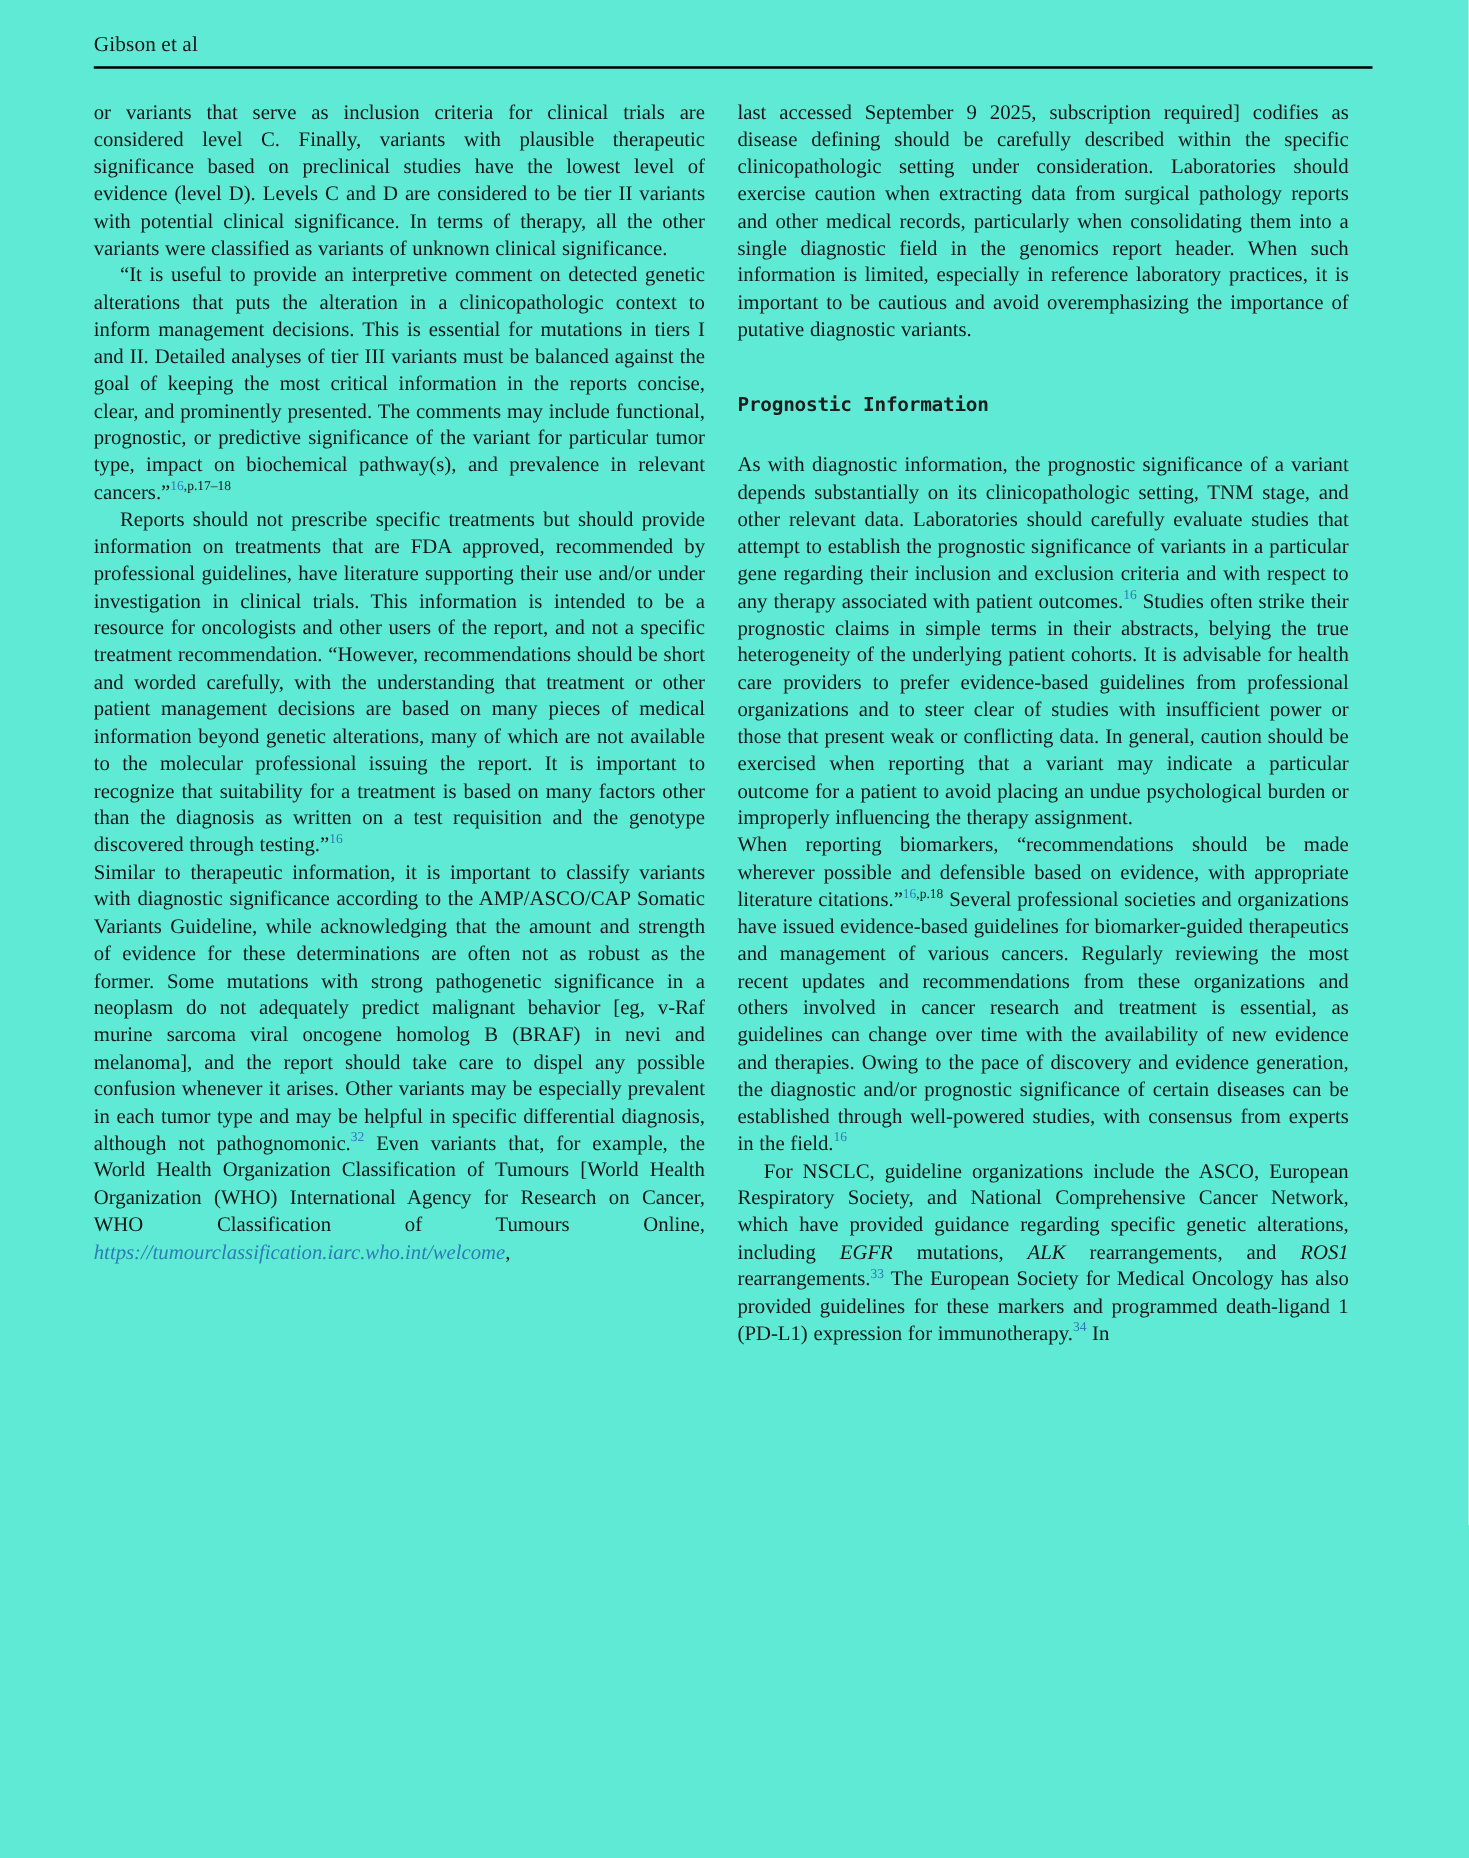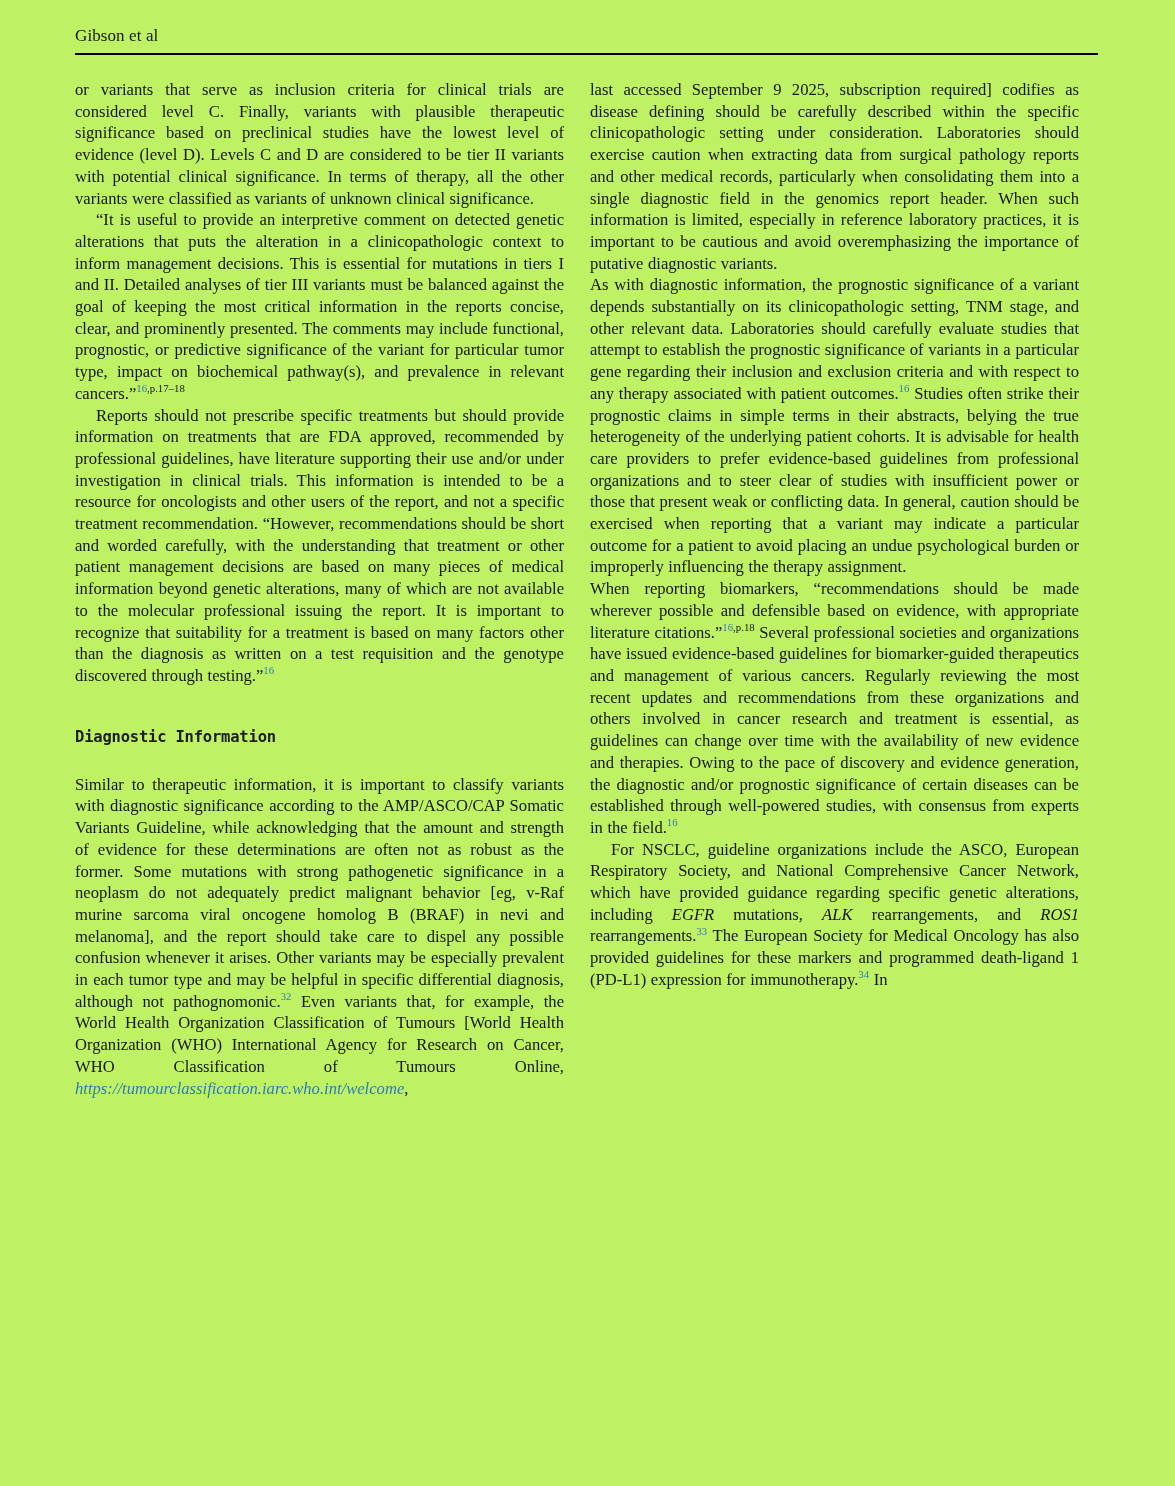--- a/index.html
+++ b/index.html
@@ -1,21 +1,21 @@
 <!DOCTYPE html>
 <html lang="en" style="--link: #2d7cb8;"><head>
 <meta charset="utf-8">
 <style>
   html, body { margin: 0; padding: 0; background: #ffffff; }
   .page {
     position: relative;
     width: 1175px;
     height: 1486px;
     margin: 0 auto;
-    background: #bef264;
+    background: #5eead4;
     box-sizing: border-box;
     padding: 26px 77px 0 75px;
     font-family: "Liberation Serif", serif;
     color: #161616;
     overflow: hidden;
   }
   .running-head {
     font-size: 17px;
     letter-spacing: 0.1px;
     padding-bottom: 7px;
@@ -74,23 +74,23 @@
 
 <div class="page">
   <div class="running-head">
     <span>Gibson et al</span>
   </div>
   <div class="columns">
     <div class="col" id="col-left">
         <p><span>or variants that serve as inclusion criteria for clinical trials are considered level C. Finally, variants with plausible therapeutic significance based on preclinical studies have the lowest level of evidence (level D). Levels C and D are considered to be tier II variants with potential clinical significance. In terms of therapy, all the other variants were classified as variants of unknown clinical significance.</span></p>
         <p class="indent"><span>“It is useful to provide an interpretive comment on detected genetic alterations that puts the alteration in a clinicopathologic context to inform management decisions. This is essential for mutations in tiers I and II. Detailed analyses of tier III variants must be balanced against the goal of keeping the most critical information in the reports concise, clear, and prominently presented. The comments may include functional, prognostic, or predictive significance of the variant for particular tumor type, impact on biochemical pathway(s), and prevalence in relevant cancers.”</span><sup class="ref-link">16</sup><sup>,p.17–18</sup></p>
         <p class="indent"><span>Reports should not prescribe specific treatments but should provide information on treatments that are FDA approved, recommended by professional guidelines, have literature supporting their use and/or under investigation in clinical trials. This information is intended to be a resource for oncologists and other users of the report, and not a specific treatment recommendation. “However, recommendations should be short and worded carefully, with the understanding that treatment or other patient management decisions are based on many pieces of medical information beyond genetic alterations, many of which are not available to the molecular professional issuing the report. It is important to recognize that suitability for a treatment is based on many factors other than the diagnosis as written on a test requisition and the genotype discovered through testing.”</span><sup class="ref-link">16</sup></p>
-        <h2>Diagnostic Information</h2>
         <p><span>Similar to therapeutic information, it is important to classify variants with diagnostic significance according to the AMP/ASCO/CAP Somatic Variants Guideline, while acknowledging that the amount and strength of evidence for these determinations are often not as robust as the former. Some mutations with strong pathogenetic significance in a neoplasm do not adequately predict malignant behavior [eg, v-Raf murine sarcoma viral oncogene homolog B (BRAF) in nevi and melanoma], and the report should take care to dispel any possible confusion whenever it arises. Other variants may be especially prevalent in each tumor type and may be helpful in specific differential diagnosis, although not pathognomonic.</span><sup class="ref-link">32</sup><span> Even variants that, for example, the World Health Organization Classification of Tumours [World Health Organization (WHO) International Agency for Research on Cancer, WHO Classification of Tumours Online, </span><a class="ext-link">https://tumourclassification.iarc.who.int/welcome</a><span>,</span></p>
       </div>
     <div class="col" id="col-right">
         <p><span>last accessed September 9 2025, subscription required] codifies as disease defining should be carefully described within the specific clinicopathologic setting under consideration. Laboratories should exercise caution when extracting data from surgical pathology reports and other medical records, particularly when consolidating them into a single diagnostic field in the genomics report header. When such information is limited, especially in reference laboratory practices, it is important to be cautious and avoid overemphasizing the importance of putative diagnostic variants.</span></p>
+        <h2>Prognostic Information</h2>
         <p><span>As with diagnostic information, the prognostic significance of a variant depends substantially on its clinicopathologic setting, TNM stage, and other relevant data. Laboratories should carefully evaluate studies that attempt to establish the prognostic significance of variants in a particular gene regarding their inclusion and exclusion criteria and with respect to any therapy associated with patient outcomes.</span><sup class="ref-link">16</sup><span> Studies often strike their prognostic claims in simple terms in their abstracts, belying the true heterogeneity of the underlying patient cohorts. It is advisable for health care providers to prefer evidence-based guidelines from professional organizations and to steer clear of studies with insufficient power or those that present weak or conflicting data. In general, caution should be exercised when reporting that a variant may indicate a particular outcome for a patient to avoid placing an undue psychological burden or improperly influencing the therapy assignment.</span></p>
         <p><span>When reporting biomarkers, “recommendations should be made wherever possible and defensible based on evidence, with appropriate literature citations.”</span><sup class="ref-link">16</sup><sup>,p.18</sup><span> Several professional societies and organizations have issued evidence-based guidelines for biomarker-guided therapeutics and management of various cancers. Regularly reviewing the most recent updates and recommendations from these organizations and others involved in cancer research and treatment is essential, as guidelines can change over time with the availability of new evidence and therapies. Owing to the pace of discovery and evidence generation, the diagnostic and/or prognostic significance of certain diseases can be established through well-powered studies, with consensus from experts in the field.</span><sup class="ref-link">16</sup></p>
         <p class="indent"><span>For NSCLC, guideline organizations include the ASCO, European Respiratory Society, and National Comprehensive Cancer Network, which have provided guidance regarding specific genetic alterations, including </span><em>EGFR</em><span> mutations, </span><em>ALK</em><span> rearrangements, and </span><em>ROS1</em><span> rearrangements.</span><sup class="ref-link">33</sup><span> The European Society for Medical Oncology has also provided guidelines for these markers and programmed death-ligand 1 (PD-L1) expression for immunotherapy.</span><sup class="ref-link">34</sup><span> In</span></p>
       </div>
   </div>
 </div>
 
 </body></html>

